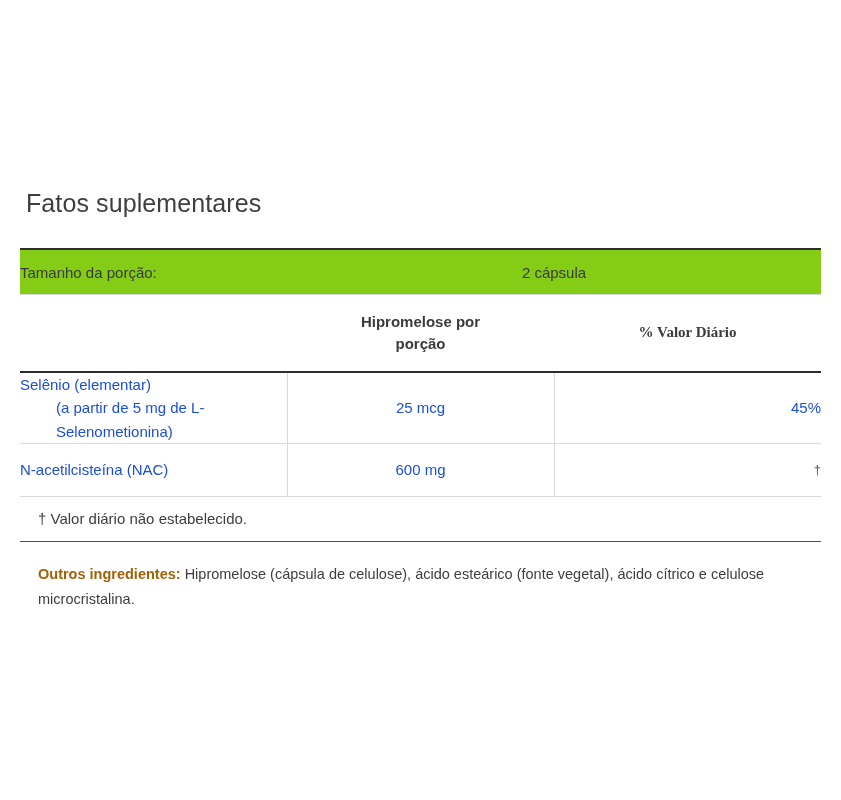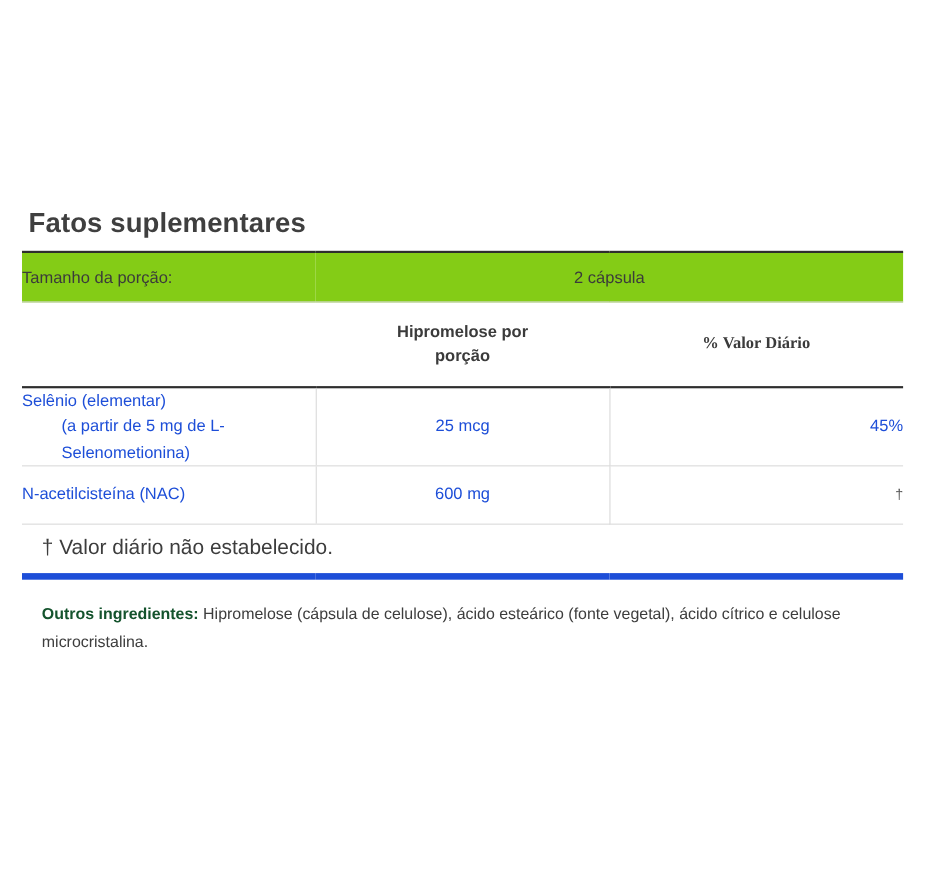--- a/index.html
+++ b/index.html
@@ -18,24 +18,24 @@
 
   .panel {
     position: absolute;
     left: 20px;
     top: 188px;
     width: 801px;
   }
 
   .panel-title {
     font-size: 25px;
-    font-weight: 700;
+    font-weight: 400;
     color: #3f3f3f;
     letter-spacing: 0.1px;
-    margin: 0 0 10px 6px;
+    margin: 0 0 30px 6px;
     line-height: 1.2;
   }
 
   .facts-table {
     width: 100%;
     border-collapse: collapse;
     table-layout: fixed;
     font-size: 15px;
   }
 
@@ -108,38 +108,38 @@
   .n-dv {
     text-align: right;
   }
   .n-dv.dagger {
     font-size: 13px;
     color: #555;
   }
 
   
   .footnote-row td {
-    border-bottom: 6px solid #1d4ed8;
+    border-bottom: 1px solid #1d4ed8;
     height: 44px;
     padding-left: 18px;
-    font-size: 19px;
+    font-size: 15px;
     color: #3d3d3d;
   }
 
   .other-ingredients {
     margin-top: 20px;
     padding: 0 12px 0 18px;
     font-size: 14.5px;
     line-height: 1.75;
     color: #3d3d3d;
     max-width: 780px;
   }
   .other-ingredients b {
     font-weight: 700;
-    color: #14532d;
+    color: #a16207;
   }
 </style>
 </head>
 <body>
 
 <div class="panel">
 
   <h1 class="panel-title">Fatos suplementares</h1>
 
   <table class="facts-table">

